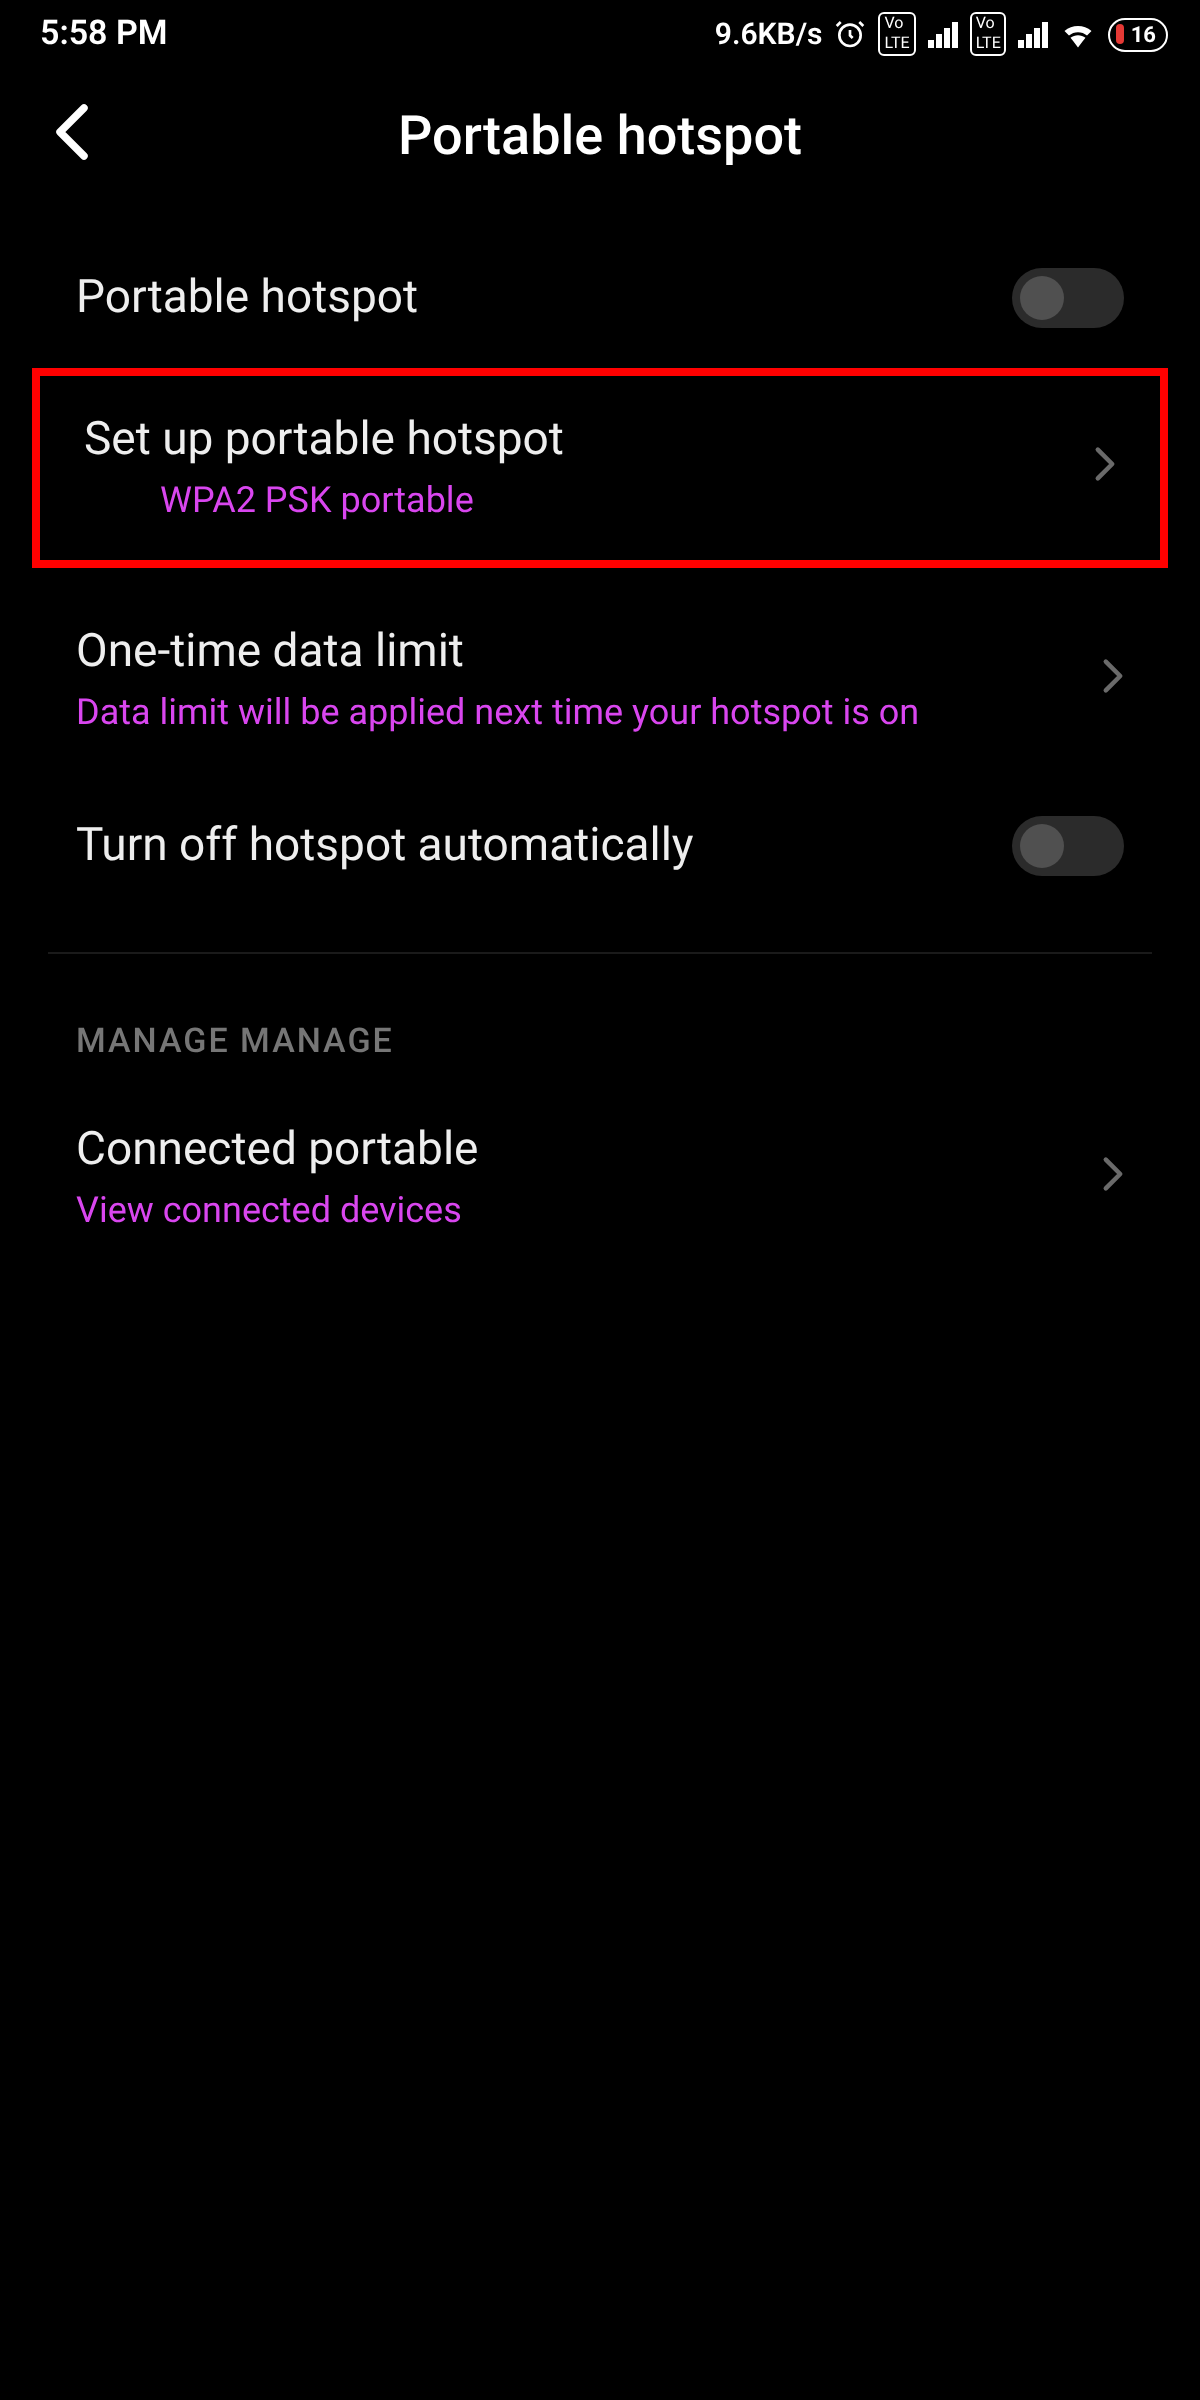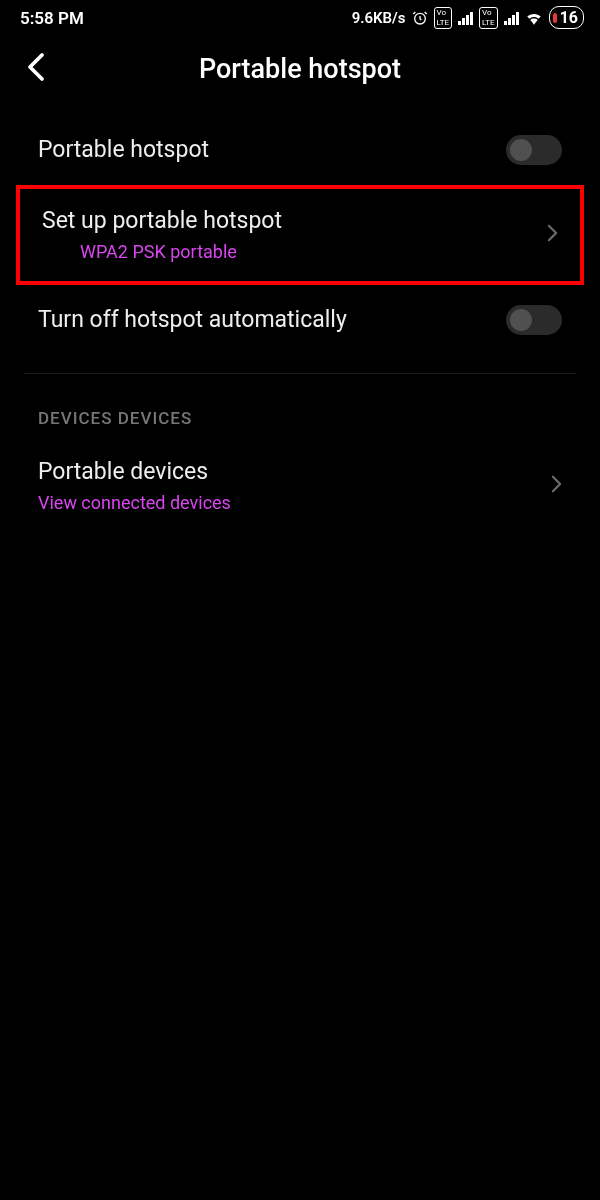--- a/index.html
+++ b/index.html
@@ -47,21 +47,21 @@
     padding: 0 2px;
     line-height: 10px;
     font-weight: 400;
   }
   .battery {
     display: inline-flex;
     align-items: center;
     border: 1.5px solid #fff;
     border-radius: 10px;
     padding: 1px 5px 1px 3px;
-    font-size: 16px;
+    font-size: 11px;
     font-weight: 700;
     position: relative;
   }
   .battery-fill {
     width: 4px;
     height: 10px;
     background: #e53935;
     border-radius: 2px;
     margin-right: 3px;
   }
@@ -218,39 +218,50 @@
       <div class="row-title">Set up portable hotspot</div>
       <div class="row-sub indent">WPA2 PSK portable</div>
     </div>
     <span class="chevron">
       <svg width="11" height="18" viewBox="0 0 12 20" fill="none" stroke="#6a6a6a" stroke-width="2.5" stroke-linecap="round" stroke-linejoin="round">
           <polyline points="2,2 10,10 2,18"></polyline>
         </svg>
     </span>
   </div>
 
-
-  <div class="row">
-    <div class="row-text">
-      <div class="row-title">Turn off hotspot automatically</div>
-    </div>
-    <div class="toggle">
-      <div class="toggle-knob"></div>
-    </div>
-  </div>
-
-  <div class="divider"></div>
-
-  <div class="section-header">DEVICES DEVICES</div>
-
-  <div class="row">
-    <div class="row-text">
-      <div class="row-title">Portable devices</div>
-      <div class="row-sub">View connected devices</div>
+  <div class="row" style="padding-top:28px">
+    <div class="row-text">
+      <div class="row-title">One-time data limit</div>
+      <div class="row-sub">Data limit will be applied next time your hotspot is on</div>
     </div>
     <span class="chevron">
       <svg width="11" height="18" viewBox="0 0 12 20" fill="none" stroke="#6a6a6a" stroke-width="2.5" stroke-linecap="round" stroke-linejoin="round">
           <polyline points="2,2 10,10 2,18"></polyline>
         </svg>
     </span>
   </div>
 
+  <div class="row">
+    <div class="row-text">
+      <div class="row-title">Turn off hotspot automatically</div>
+    </div>
+    <div class="toggle">
+      <div class="toggle-knob"></div>
+    </div>
+  </div>
+
+  <div class="divider"></div>
+
+  <div class="section-header">MANAGE MANAGE</div>
+
+  <div class="row">
+    <div class="row-text">
+      <div class="row-title">Connected portable</div>
+      <div class="row-sub">View connected devices</div>
+    </div>
+    <span class="chevron">
+      <svg width="11" height="18" viewBox="0 0 12 20" fill="none" stroke="#6a6a6a" stroke-width="2.5" stroke-linecap="round" stroke-linejoin="round">
+          <polyline points="2,2 10,10 2,18"></polyline>
+        </svg>
+    </span>
+  </div>
+
 </div>
 
 </body></html>

